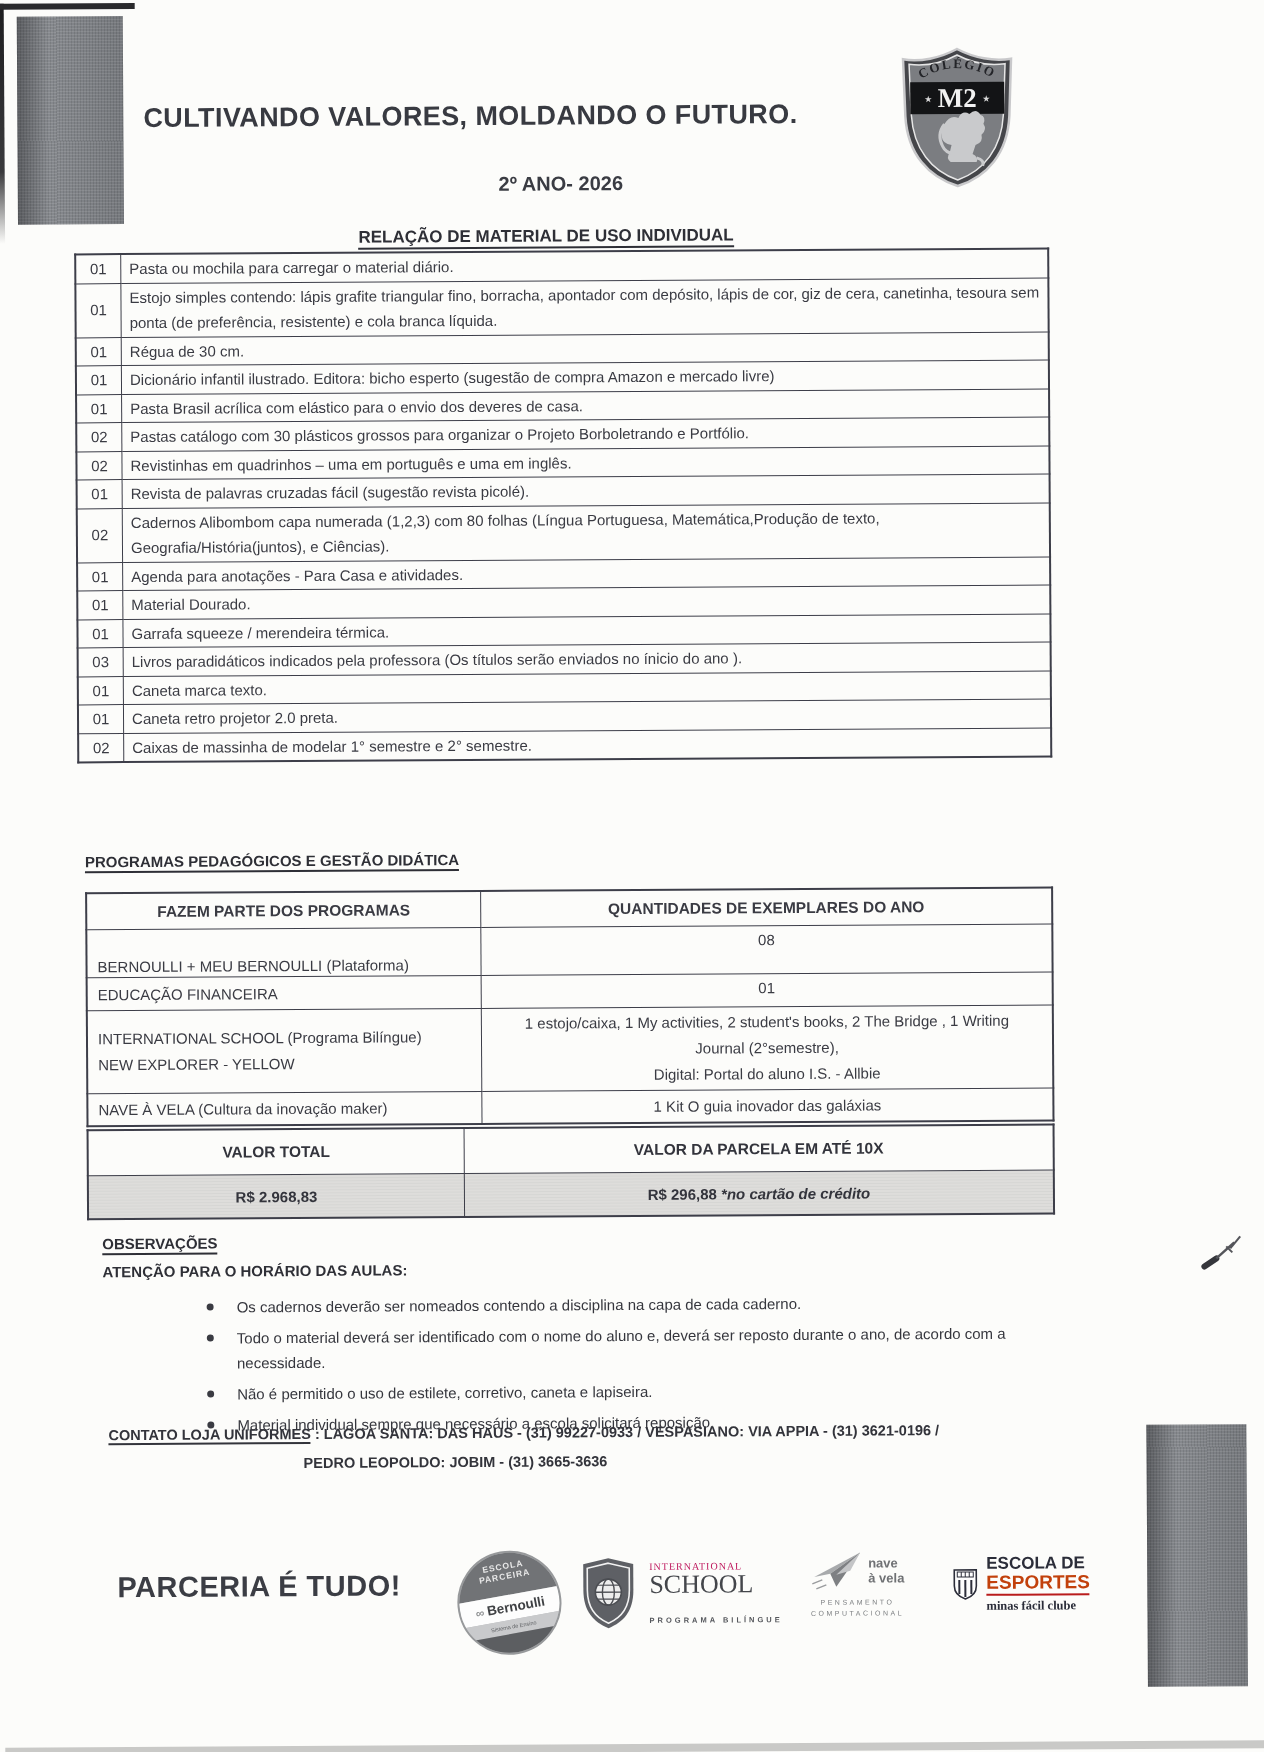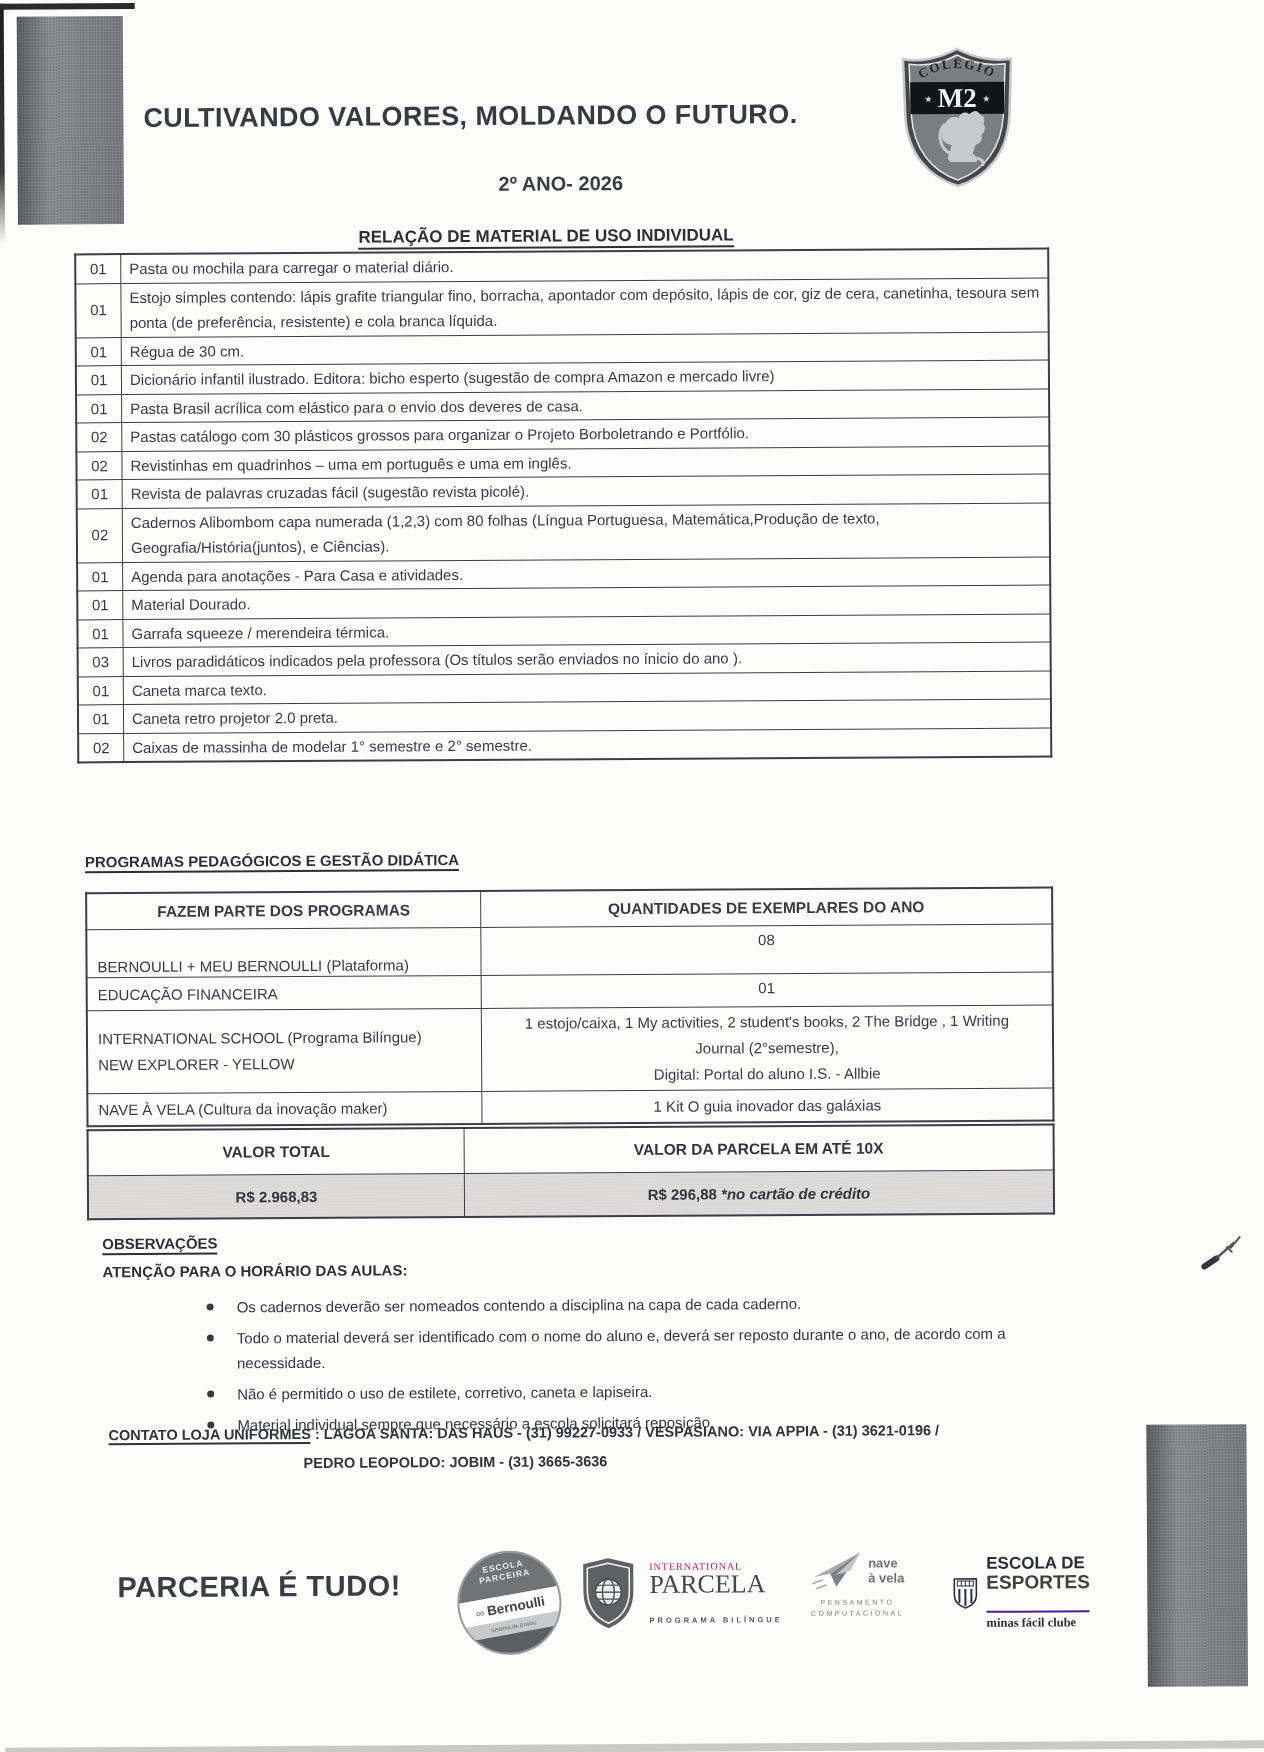--- a/index.html
+++ b/index.html
@@ -90,21 +90,21 @@
   .ischool .txt .l2{font-family:"Liberation Serif",serif;font-size:26px;color:#44464b;line-height:26px;}
   .ischool .txt .l3{font-size:7.5px;font-weight:bold;letter-spacing:3px;color:#55575c;margin-top:18px;}
 
   .nave{left:788px;top:1552px;width:130px;text-align:center;}
   .nave .head{display:flex;align-items:center;justify-content:center;gap:6px;}
   .nave .nm{font-size:13px;font-weight:bold;color:#6f7174;line-height:15px;text-align:left;}
   .nave .pc{font-size:7px;letter-spacing:2.5px;color:#7e8083;margin-top:6px;line-height:11px;}
 
   .esportes{left:948px;top:1556px;display:flex;gap:8px;align-items:center;}
   .esportes .txt .l1{font-size:17px;font-weight:bold;color:#2b2d39;line-height:19px;}
-  .esportes .txt .l2{font-size:19px;font-weight:bold;color:#404040;line-height:20px;border-bottom:2px solid #4c1d95;display:inline-block;padding-bottom:18px;}
+  .esportes .txt .l2{font-size:19px;font-weight:bold;color:#c2410c;line-height:20px;border-bottom:2px solid #b91c1c;display:inline-block;padding-bottom:1px;}
   .esportes .txt .l3{font-family:"Liberation Serif",serif;font-size:12.5px;font-weight:bold;color:#2b2d39;margin-top:3px;}
 
   .penmark{left:1198px;top:1236px;}
 </style>
 </head>
 <body>
 
 <div class="sheet">
 
   <div class="abs edge-left"></div>
@@ -298,21 +298,21 @@
       <path d="M31 7 L52 12 L52 34 C52 52 43 62 31 67 C19 62 10 52 10 34 L10 12 Z" fill="none" stroke="#f2f2f2" stroke-width="1.6"></path>
       <circle cx="31" cy="36" r="13" fill="#ededed"></circle>
       <ellipse cx="31" cy="36" rx="6" ry="13" fill="none" stroke="#4b4d52" stroke-width="1.4"></ellipse>
       <line x1="18" y1="36" x2="44" y2="36" stroke="#4b4d52" stroke-width="1.4"></line>
       <line x1="20" y1="29" x2="42" y2="29" stroke="#4b4d52" stroke-width="1.2"></line>
       <line x1="20" y1="43" x2="42" y2="43" stroke="#4b4d52" stroke-width="1.2"></line>
       <circle cx="31" cy="36" r="13" fill="none" stroke="#4b4d52" stroke-width="1.6"></circle>
     </svg>
     <div class="txt">
       <div class="l1">INTERNATIONAL</div>
-      <div class="l2">PARCELA</div>
+      <div class="l2">SCHOOL</div>
       <div class="l3">PROGRAMA BILÍNGUE</div>
     </div>
   </div>
 
   <div class="abs nave">
     <div class="head">
       <svg width="52" height="40" viewBox="0 0 52 40">
         <path d="M50 2 L4 26 L20 23 Z" fill="#a8aaac"></path>
         <path d="M50 2 L20 23 L26 36 Z" fill="#7e8083"></path>
         <path d="M50 2 L26 24 L40 20 Z" fill="#c4c5c7"></path>

